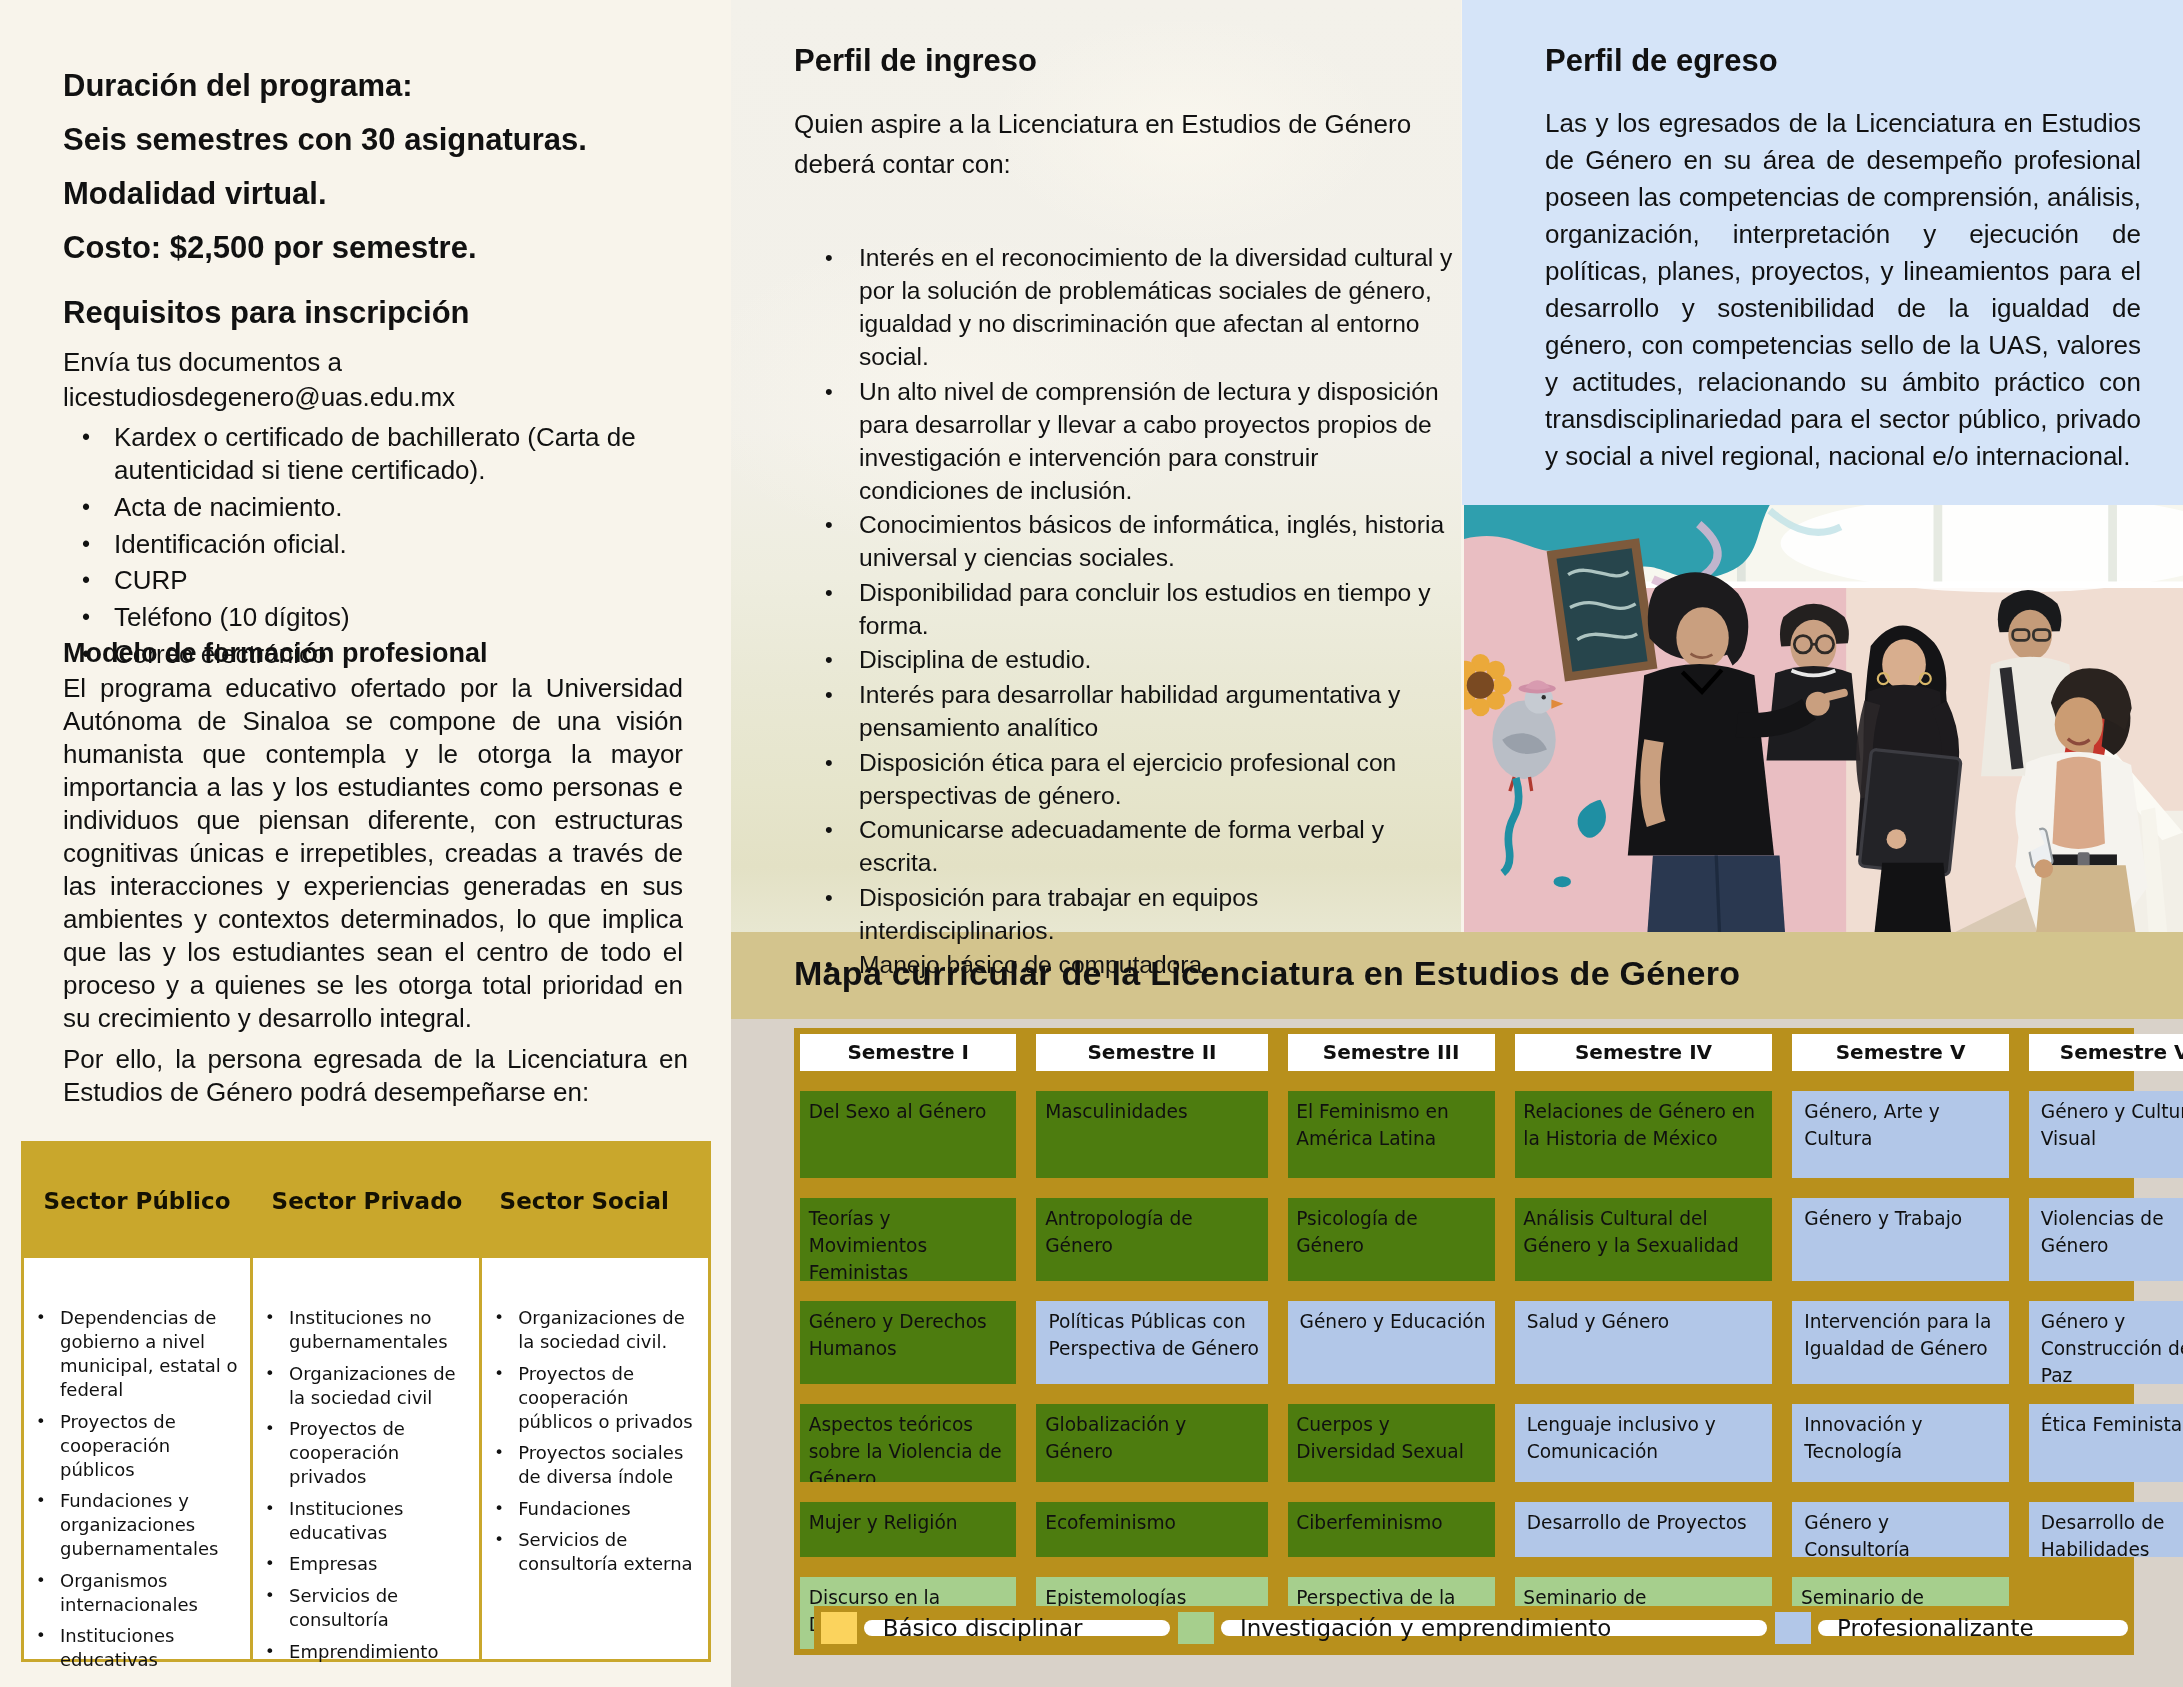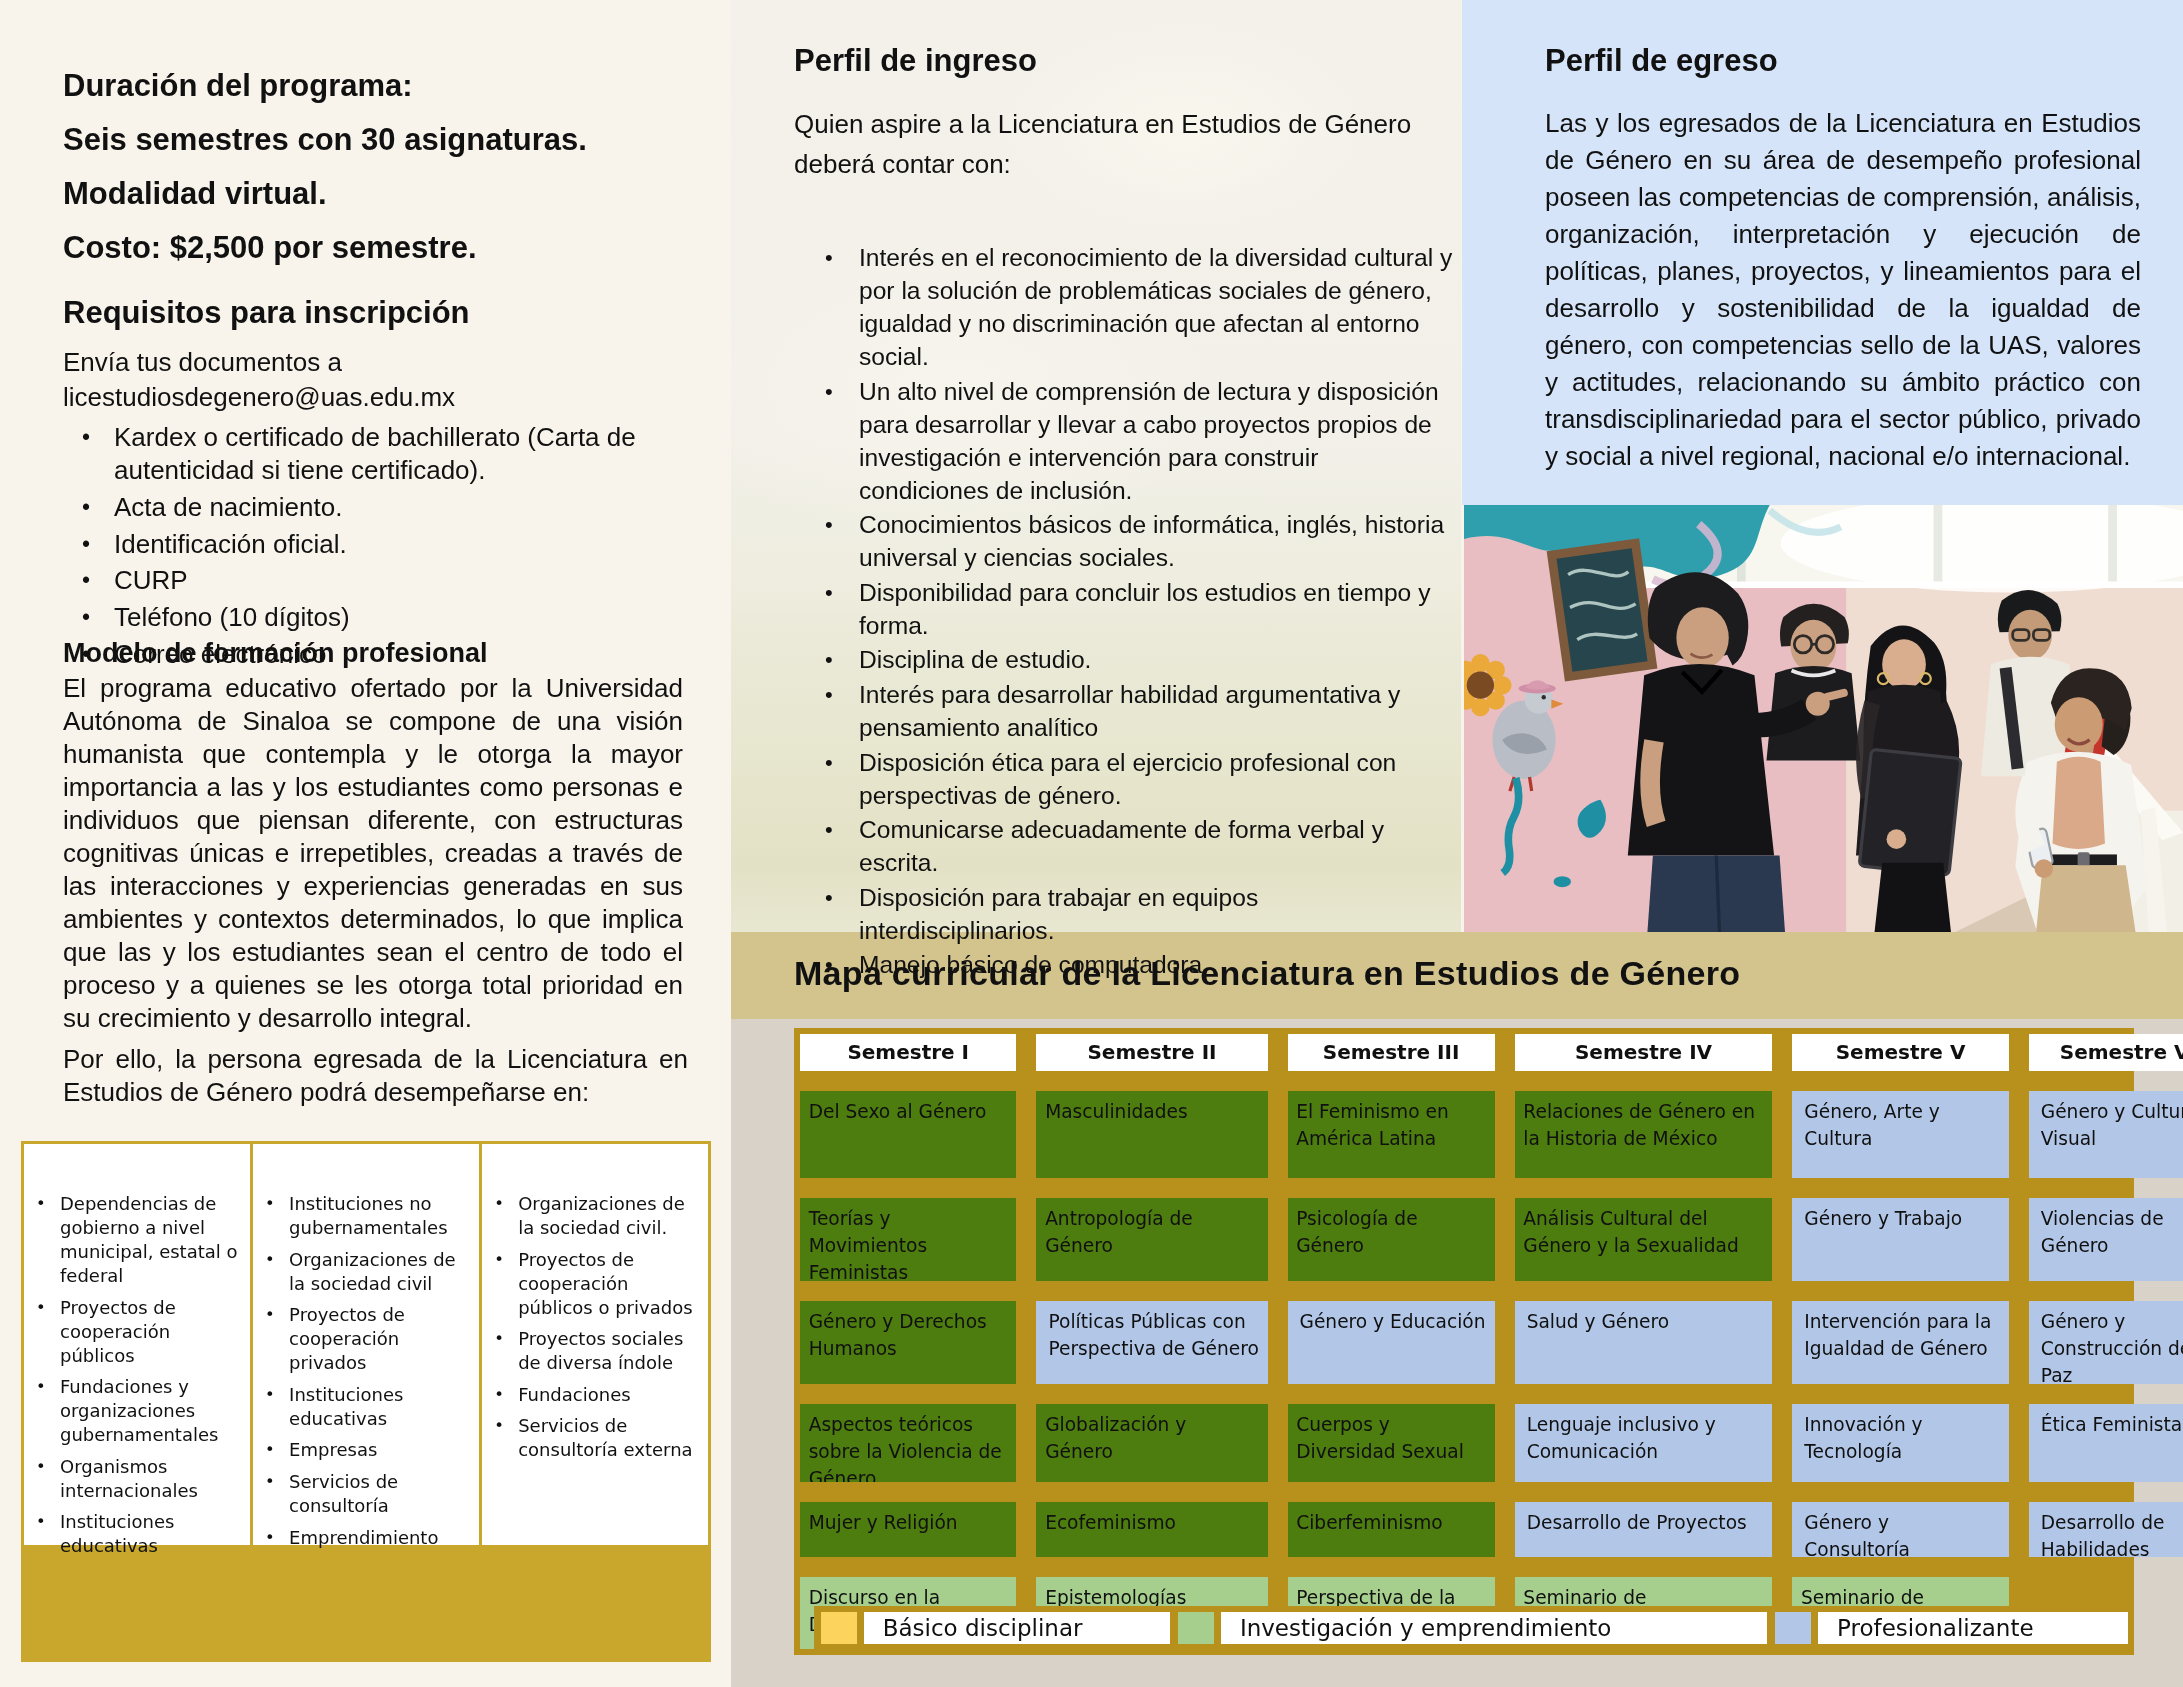--- a/index.html
+++ b/index.html
@@ -54,22 +54,22 @@
   .cur-cell{font-family:"DejaVu Sans",sans-serif;font-size:18.6px;line-height:27px;color:#101010;
     padding:6.5px 8.7px;box-sizing:border-box;overflow:hidden;}
   .cur-head{background:#fff;font-weight:bold;font-size:20px;display:flex;align-items:center;justify-content:center;padding:0;}
   .cell-y{background:#4d7c0f;}
   .cell-b{background:#b2c7e8;padding-left:12px;}
   .cell-g{background:#a6cf8d;}
   
   .legend{position:absolute;left:814px;top:1606px;width:1320px;height:44px;box-sizing:border-box;
     background:#b8901c;display:flex;align-items:center;padding:0 6.5px;gap:7.6px;}
   .sw{width:36px;height:32px;flex:0 0 36px;}
-  .lg-box{height:32px;background:#fff;display:flex;align-items:center;padding-left:18.6px;box-sizing:border-box;
-    font-family:"DejaVu Sans",sans-serif;font-size:23px;color:#101010;white-space:nowrap;}
+  .lg-box{height:16px;background:#fff;display:flex;align-items:center;padding-left:18.6px;box-sizing:border-box;
+    font-family:"DejaVu Sans",sans-serif;font-size:23px;color:#101010;white-space:nowrap;border-radius:9px;}
   .lg-1{flex:0 0 306px;}
   .lg-2{flex:0 0 546px;}
   .lg-3{flex:1;}
 </style>
 </head>
 <body>
 
 <div class="page">
 
   <div class="mid-bg"></div>
@@ -114,20 +114,25 @@
         <span class="marker">•</span>
         <span class="li-text">Correo electrónico</span>
       </div>
     </div>
 
   <div class="modelo-title">Modelo de formación profesional</div>
   <div class="modelo-p1">El programa educativo ofertado por la Universidad Autónoma de Sinaloa se compone de una visión humanista que contempla y le otorga la mayor importancia a las y los estudiantes como personas e individuos que piensan diferente, con estructuras cognitivas únicas e irrepetibles, creadas a través de las interacciones y experiencias generadas en sus ambientes y contextos determinados, lo que implica que las y los estudiantes sean el centro de todo el proceso y a quienes se les otorga total prioridad en su crecimiento y desarrollo integral.</div>
   <div class="modelo-p2">Por ello, la persona egresada de la Licenciatura en Estudios de Género podrá desempeñarse en:</div>
 
   <div class="sector-table">
+    <div class="sector-head">
+      <div class="sh">Sector Público</div>
+      <div class="sh">Sector Privado</div>
+      <div class="sh">Sector Social</div>
+    </div>
     <div class="sector-body">
       <div class="sector-col">
           <div class="li">
             <span class="marker">•</span>
             <span class="li-text">Dependencias de gobierno a nivel municipal, estatal o federal</span>
           </div>
           <div class="li">
             <span class="marker">•</span>
             <span class="li-text">Proyectos de cooperación públicos</span>
           </div>

